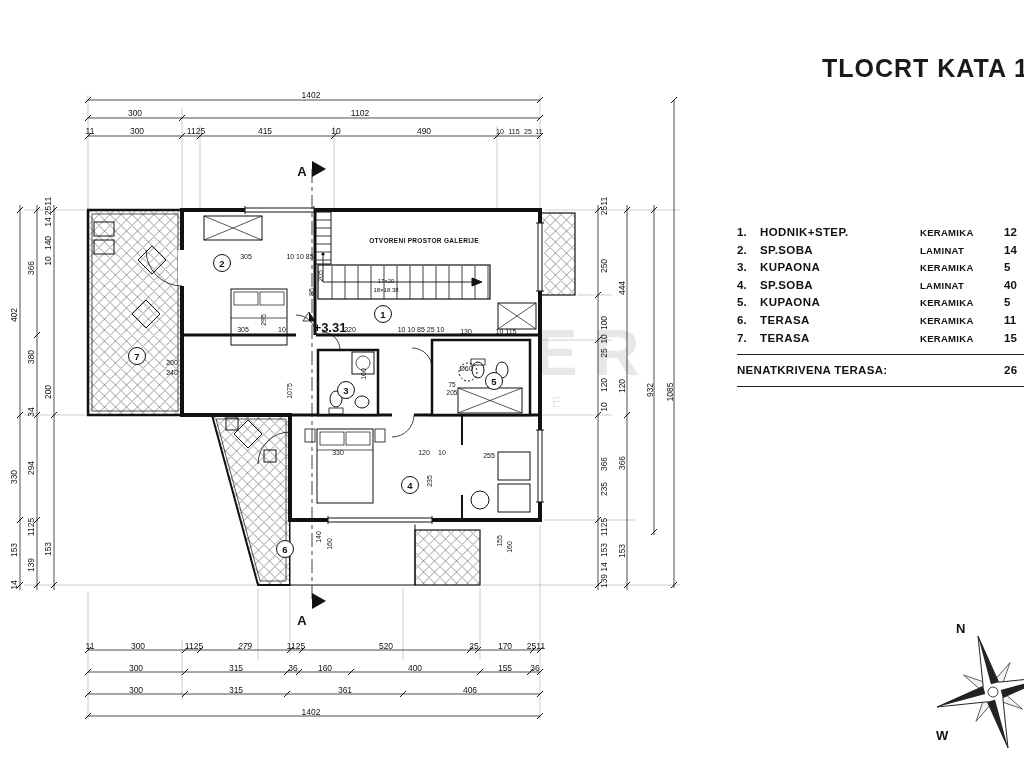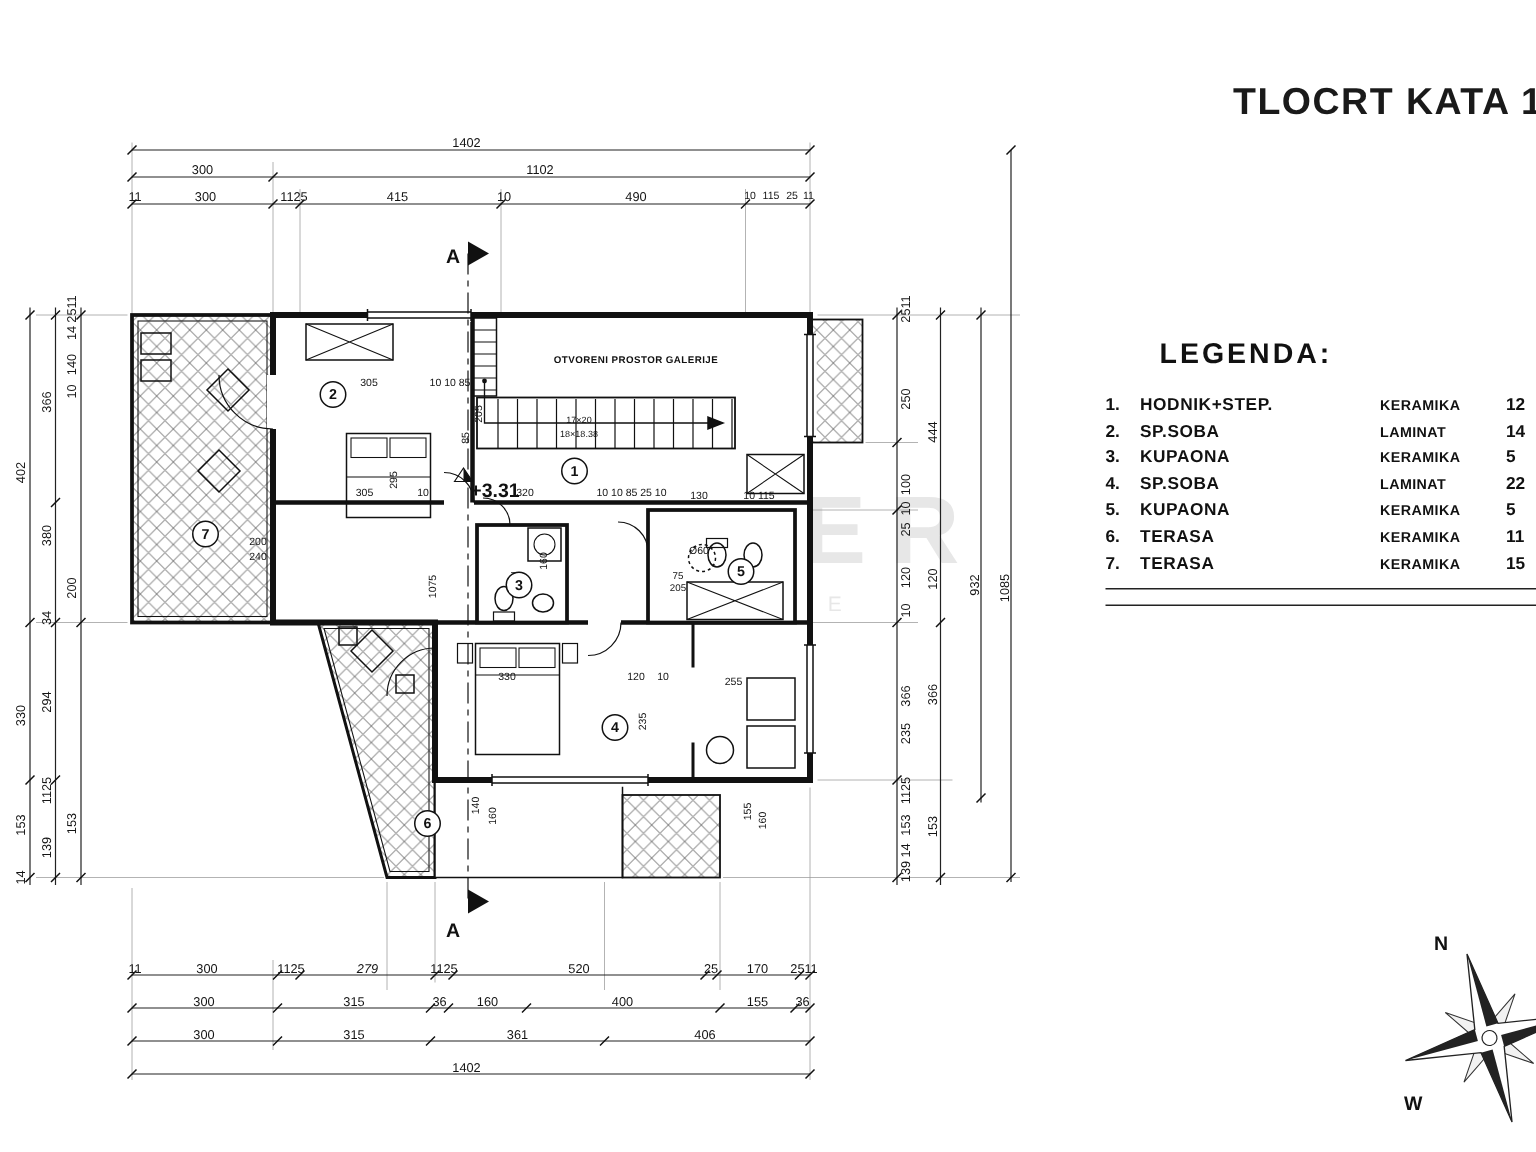--- a/index.html
+++ b/index.html
@@ -318,21 +318,20 @@
       <div class="room-circle" style="left: 383px; top: 314px;">1</div>
       <div class="room-circle" style="left: 222px; top: 263px;">2</div>
       <div class="room-circle" style="left: 346px; top: 390px;">3</div>
       <div class="room-circle" style="left: 410px; top: 485px;">4</div>
       <div class="room-circle" style="left: 494px; top: 381px;">5</div>
       <div class="room-circle" style="left: 285px; top: 549px;">6</div>
       <div class="room-circle" style="left: 137px; top: 356px;">7</div>
     </div>
 
   <div id="legend">
-    <div class="hdr">LEGENDA:</div>
     <div id="legend-items">
         <div class="legend-row">
           <span class="num">1.</span>
           <span class="nm">HODNIK+STEP.</span>
           <span class="mat">KERAMIKA</span>
           <span class="lval">12</span>
         </div>
         <div class="legend-row">
           <span class="num">2.</span>
           <span class="nm">SP.SOBA</span>
@@ -342,21 +341,21 @@
         <div class="legend-row">
           <span class="num">3.</span>
           <span class="nm">KUPAONA</span>
           <span class="mat">KERAMIKA</span>
           <span class="lval">5</span>
         </div>
         <div class="legend-row">
           <span class="num">4.</span>
           <span class="nm">SP.SOBA</span>
           <span class="mat">LAMINAT</span>
-          <span class="lval">22</span>
+          <span class="lval">40</span>
         </div>
         <div class="legend-row">
           <span class="num">5.</span>
           <span class="nm">KUPAONA</span>
           <span class="mat">KERAMIKA</span>
           <span class="lval">5</span>
         </div>
         <div class="legend-row">
           <span class="num">6.</span>
           <span class="nm">TERASA</span>
@@ -364,19 +363,23 @@
           <span class="lval">11</span>
         </div>
         <div class="legend-row">
           <span class="num">7.</span>
           <span class="nm">TERASA</span>
           <span class="mat">KERAMIKA</span>
           <span class="lval">15</span>
         </div>
       </div>
     <hr class="legend-sep">
+    <div class="total-row">
+      <span>NENATKRIVENA TERASA:</span>
+      <span class="lval">26</span>
+    </div>
     <hr class="legend-sep">
   </div>
 
   <span class="compass-label" style="left:956px;top:621px;">N</span>
   <span class="compass-label" style="left:936px;top:728px;">W</span>
 
 </div>
 
 </body></html>

